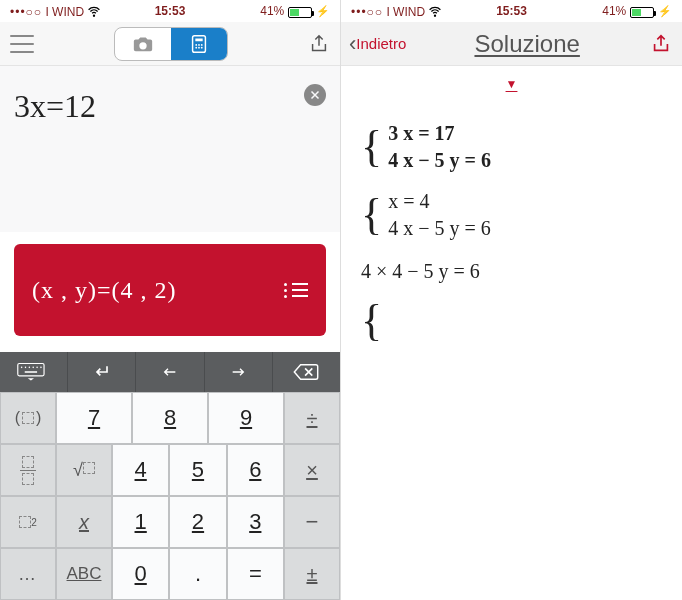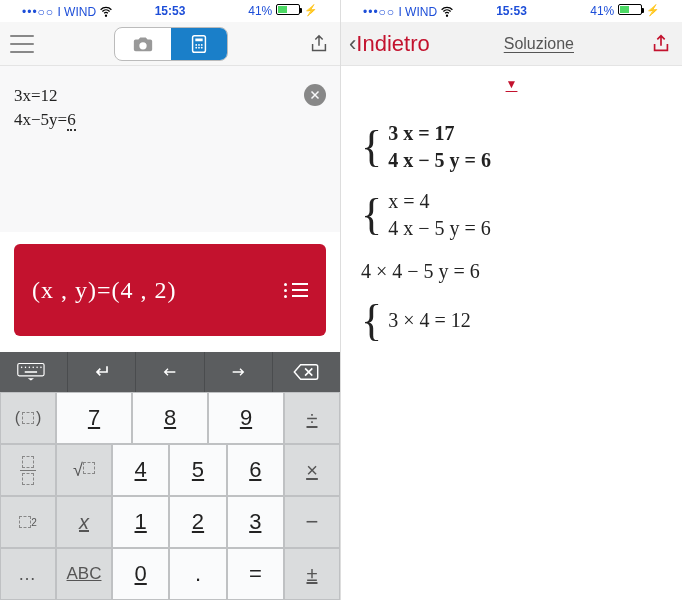--- a/index.html
+++ b/index.html
@@ -1,39 +1,39 @@
 <!DOCTYPE html>
 <html><head>
 <meta charset="utf-8">
 <style>
   * { box-sizing: border-box; margin: 0; padding: 0; }
   body { font-family: -apple-system, BlinkMacSystemFont, "Helvetica Neue", Arial, sans-serif; background: #fff; width: 682px; height: 600px; display: flex; }
   .screen { height: 600px; background: #fff; position: relative; }
   .screen-left { width: 341px; border-right: 1px solid #ddd; display:flex; flex-direction:column;}
   .screen-right { width: 341px; display:flex; flex-direction:column;}
   
-  .status { height: 22px; display:flex; align-items:center; justify-content:space-between; padding:0 22px; font-size:12px; color:#1d4ed8; }
+  .status { height: 22px; display:flex; align-items:center; justify-content:space-between; padding:0 10px; font-size:12px; color:#7f1d1d; }
   .status .dots { letter-spacing:1px; }
   .status .center { position:absolute; left:50%; transform:translateX(-50%); font-weight:600; font-size:12px;}
-  .status .right { display:flex; align-items:flex-start; gap:4px; }
+  .status .right { display:flex; align-items:flex-end; gap:4px; }
   .battery { width:24px; height:11px; border:1px solid #000; border-radius:2px; position:relative; }
   .battery::after { content:""; position:absolute; right:-3px; top:3px; width:2px; height:5px; background:#000; border-radius:0 1px 1px 0;}
   .battery .fill { position:absolute; left:1px; top:1px; bottom:1px; width:40%; background:#4cd964;}
   .bolt { font-size:11px; }
   
   .header-l { height:44px; background:#f7f7f7; display:flex; align-items:center; padding:0 8px; gap:8px; border-bottom:1px solid #e4e4e4;}
   .hamburger { width:28px; height:22px; display:flex; flex-direction:column; justify-content:space-between; padding:2px 2px;}
   .hamburger span{ height:2px; background:#888; border-radius:1px;}
   .seg { display:flex; margin-left:auto; margin-right:auto; border:1px solid #bbb; border-radius:8px; overflow:hidden; background:#fff;}
   .seg .segbtn { width:56px; height:32px; display:flex; align-items:center; justify-content:center; color:#888;}
   .seg .segbtn.active { background:#1a7fc9; color:#fff;}
   .share { width:26px; height:26px; display:flex; align-items:center; justify-content:center; color:#444;}
   
   .editor { background:#f8f8f9; padding:18px 14px 10px; position:relative; min-height:90px;}
-  .editor .eq { font-family: "Times New Roman", serif; font-size:17px; color:#222; line-height:1.4;}
+  .editor .eq { font-family: "Times New Roman", serif; font-size:32px; color:#222; line-height:1.4;}
   .editor .clear { position:absolute; right:14px; top:18px; width:22px; height:22px; border-radius:50%; background:#888; display:flex; align-items:center; justify-content:center; color:#f8f8f9; font-size:14px;}
   .underline-cursor { border-bottom:2px dotted #333; }
   .gap { flex:1; background:#f8f8f9;}
   
   .result { margin:12px 14px 16px; background:#c3122e; color:#fff; border-radius:6px; height:92px; display:flex; align-items:center; justify-content:space-between; padding:0 18px;}
   .result .txt { font-family: "Times New Roman", serif; font-size:24px; font-weight:400; letter-spacing:1px;}
   .result .steps { display:flex; flex-direction:column; gap:3px;}
   .result .steps span{ display:flex; align-items:center; gap:5px; color:#fff;}
   .result .steps .d{ width:3px; height:3px; border-radius:50%; background:#fff;}
   .result .steps .l{ width:16px; height:2px; background:#fff;}
@@ -46,22 +46,22 @@
   .krow { display:flex;}
   .key { flex:1; height:52px; border:1px solid #bfc1c3; display:flex; align-items:center; justify-content:center; font-size:22px; color:#222; font-family:"Helvetica Neue",Arial,sans-serif;}
   .key.narrow{ flex:0 0 56px;}
   .key.side{ background:#dadcdd; color:#555; font-size:16px;}
   .key.white{ background:#fafbfc;}
   .dbox{ width:12px; height:12px; border:1px dashed #888; display:inline-block;}
   .sqrt{ font-size:18px;}
   
   .header-r { height:44px; background:#f2f2f2; display:flex; align-items:center; padding:0 8px; border-bottom:1px solid #e4e4e4;}
   .back-chev{ color:#555; font-size:22px; margin-right:-2px;}
-  .back-txt{ color:#c3122e; font-size:22px; margin-left:2px;}
-  .title-r{ margin:0 auto; color:#555; font-size:16px; text-decoration:underline; text-underline-offset:3px;}
+  .back-txt{ color:#c3122e; font-size:15px; margin-left:2px;}
+  .title-r{ margin:0 auto; color:#555; font-size:24px; text-decoration:underline; text-underline-offset:3px;}
   .share-r { width:26px; height:26px; display:flex; align-items:center; justify-content:center; color:#c3122e;}
   .sub-r{ height:36px; display:flex; align-items:center; justify-content:center; background:#fff; color:#c3122e; font-size:16px; gap:6px; text-decoration:underline; text-underline-offset:3px;}
   .tri-down{ color:#c3122e; font-size:12px;}
   
   .steps-area{ padding:8px 20px; font-family:"Times New Roman",serif; font-size:20px; color:#222; overflow:hidden;}
   .sys{ display:flex; align-items:center; margin:14px 0;}
   .brace{ font-size:44px; line-height:0.9; color:#222; font-weight:300; margin-right:6px;}
   .sys .lines div{ line-height:1.35;}
   .step-line{ margin:18px 0;}
   .sys.tight{ margin:10px 0;}
@@ -115,21 +115,20 @@
     </div>
     <div class="share">
       <svg class="icon" viewBox="0 0 24 24">
           <path fill="none" stroke="#555" stroke-width="1.6" d="M12 3v11M8 7l4-4 4 4M5 12v7h14v-7"></path>
         </svg>
     </div>
   </div>
 
   <div class="editor">
     <div class="eq">3x=12</div>
-    <div class="eq"><span>4x−5y=</span><span class="underline-cursor">6</span></div>
     <div class="clear">
       <svg viewBox="0 0 24 24" style="width:12px;height:12px">
           <path stroke="#f8f8f9" stroke-width="3" d="M5 5l14 14M19 5L5 19"></path>
         </svg>
     </div>
   </div>
 
   <div class="gap"></div>
 
   <div class="result">
@@ -277,17 +276,16 @@
       <span class="brace">{</span>
       <div class="lines">
           <div>x = 4</div>
           <div>4 x − 5 y = 6</div>
         </div>
     </div>
     <div class="step-line">4 × 4 − 5 y = 6</div>
     <div class="sys">
       <span class="brace">{</span>
       <div class="lines">
-          <div>3 × 4 = 12</div>
         </div>
     </div>
   </div>
 </div>
 
 </body></html>

